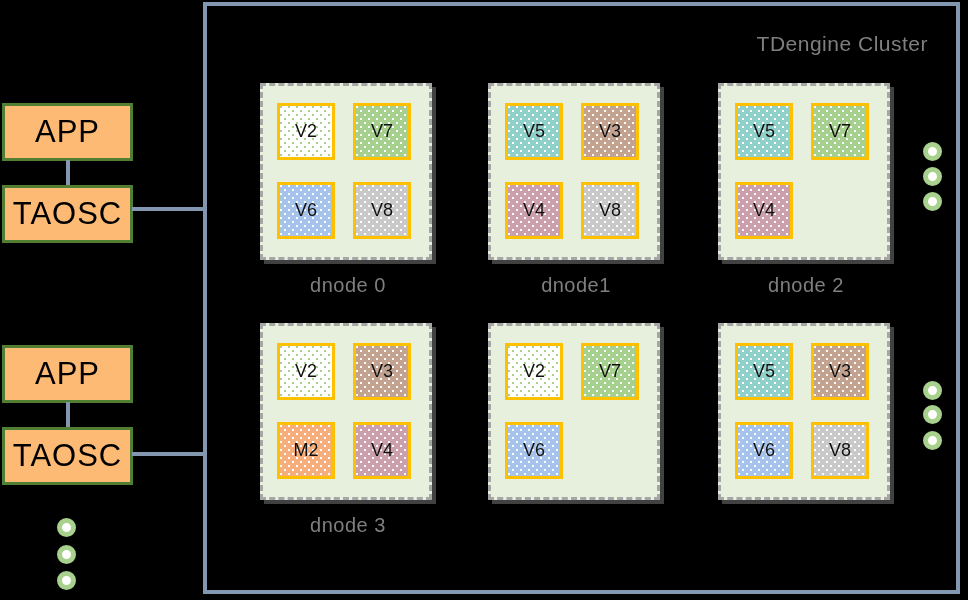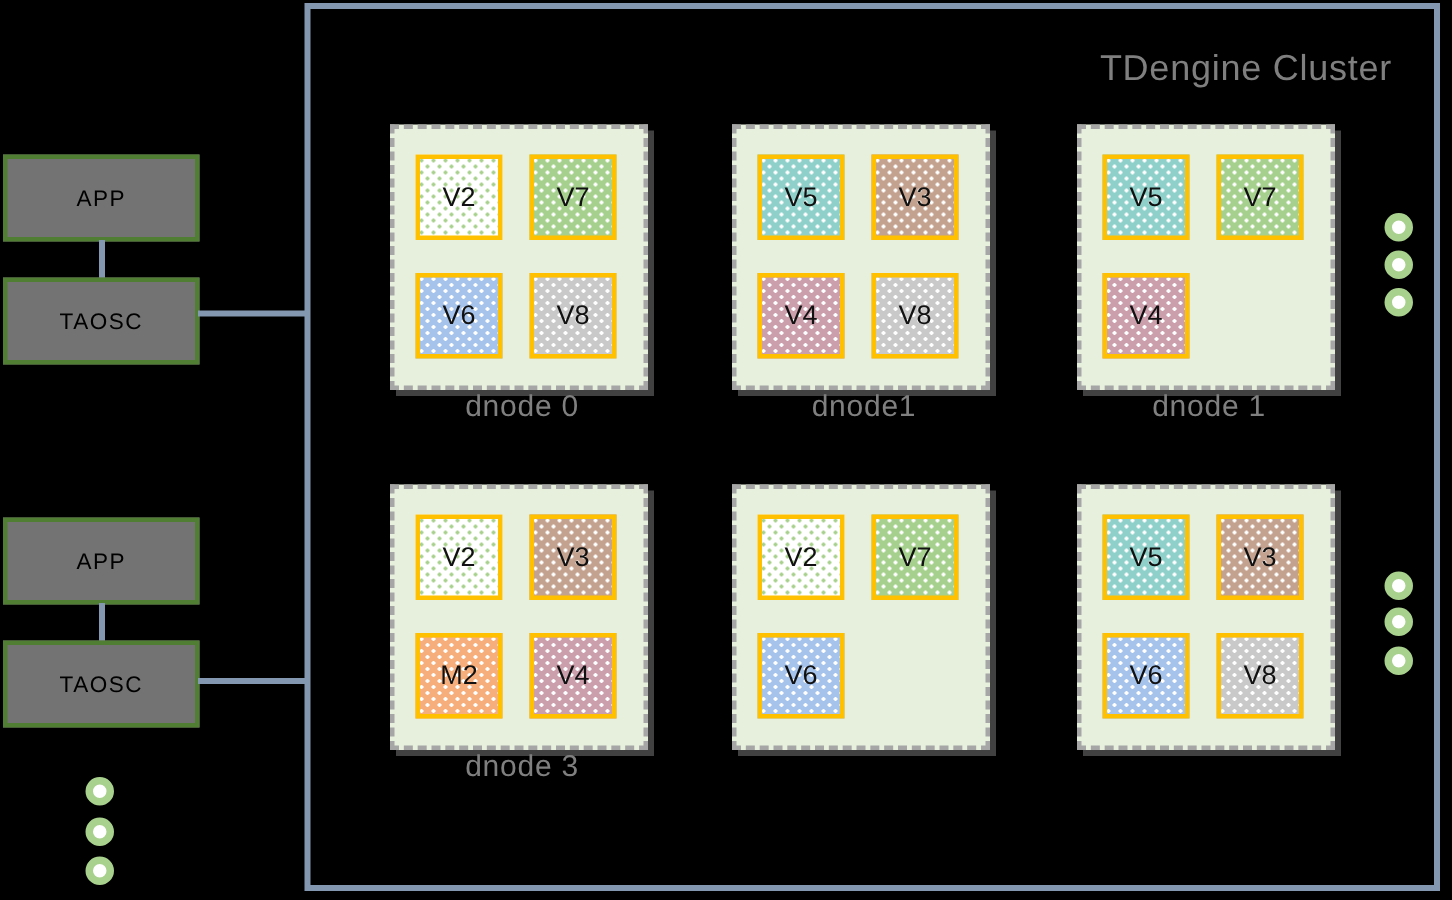--- a/index.html
+++ b/index.html
@@ -2,39 +2,39 @@
 <html><head>
 <meta charset="utf-8">
 <style>
   html,body{margin:0;padding:0;background:#000;}
   .stage{position:relative;width:968px;height:600px;background:#000;overflow:hidden;
          font-family:"Liberation Sans", sans-serif;}
 
   
   .cluster{position:absolute;left:203px;top:2px;width:757px;height:592px;
            box-sizing:border-box;border:4px solid #8497b0;background:transparent;}
-  .cluster-title{position:absolute;top:26px;right:28px;font-size:24px;color:#7f7f7f;
+  .cluster-title{position:absolute;top:26px;right:28px;font-size:21px;color:#7f7f7f;
                  letter-spacing:0.5px;}
 
   
   .green-box{position:absolute;width:131px;height:58px;box-sizing:border-box;
-             background:#737373;border:3px solid #507e32;display:flex;
-             align-items:center;justify-content:center;font-size:15px;color:#000;
+             background:#fdba74;border:3px solid #507e32;display:flex;
+             align-items:center;justify-content:center;font-size:31px;color:#000;
              letter-spacing:1px;}
   .conn{position:absolute;background:#8497b0;}
 
   
   .dnode-wrap{position:absolute;width:176px;}
   .col0{left:260px}.col1{left:488px}.col2{left:718px}
   .row0{top:83px}.row1{top:323px}
   .dnode-box{box-sizing:border-box;width:172px;height:177px;background:#e7f0dd;
              border:3px dashed #a6a6a6;box-shadow:4px 4px 0 rgba(130,130,130,0.5);
              display:grid;grid-template-columns:58px 58px;grid-template-rows:57px 57px;
              column-gap:18px;row-gap:22px;padding:17px 0 0 14px;}
-  .dnode-label{margin-top:0;text-align:center;font-size:20px;color:#7f7f7f;
+  .dnode-label{margin-top:14px;text-align:center;font-size:20px;color:#7f7f7f;
                letter-spacing:0.5px;}
 
   
   .vnode{box-sizing:border-box;border:3px solid #ffc000;
          background-color:var(--bg,#fff);
          background-image:
            radial-gradient(var(--dot,#fff) 1.1px, transparent 1.4px),
            radial-gradient(var(--dot,#fff) 1.1px, transparent 1.4px);
          background-size:8px 8px;background-position:1px 1px,5px 5px;
          display:flex;align-items:center;justify-content:center;
@@ -116,21 +116,21 @@
       <div class="vnode" style="--bg: #8fd0cb; --dot: #ffffff;">
           <span>V5</span>
         </div>
       <div class="vnode" style="--bg: #a6d08e; --dot: #ffffff;">
           <span>V7</span>
         </div>
       <div class="vnode" style="--bg: #cc9fad; --dot: #ffffff;">
           <span>V4</span>
         </div>
     </div>
-    <div class="dnode-label">dnode 1</div>
+    <div class="dnode-label">dnode 2</div>
   </div>
 
   <div class="dnode-wrap col0 row1">
     <div class="dnode-box">
       <div class="vnode" style="--bg: #ffffff; --dot: #a9d18e;">
           <span>V2</span>
         </div>
       <div class="vnode" style="--bg: #c3a28f; --dot: #ffffff;">
           <span>V3</span>
         </div>

